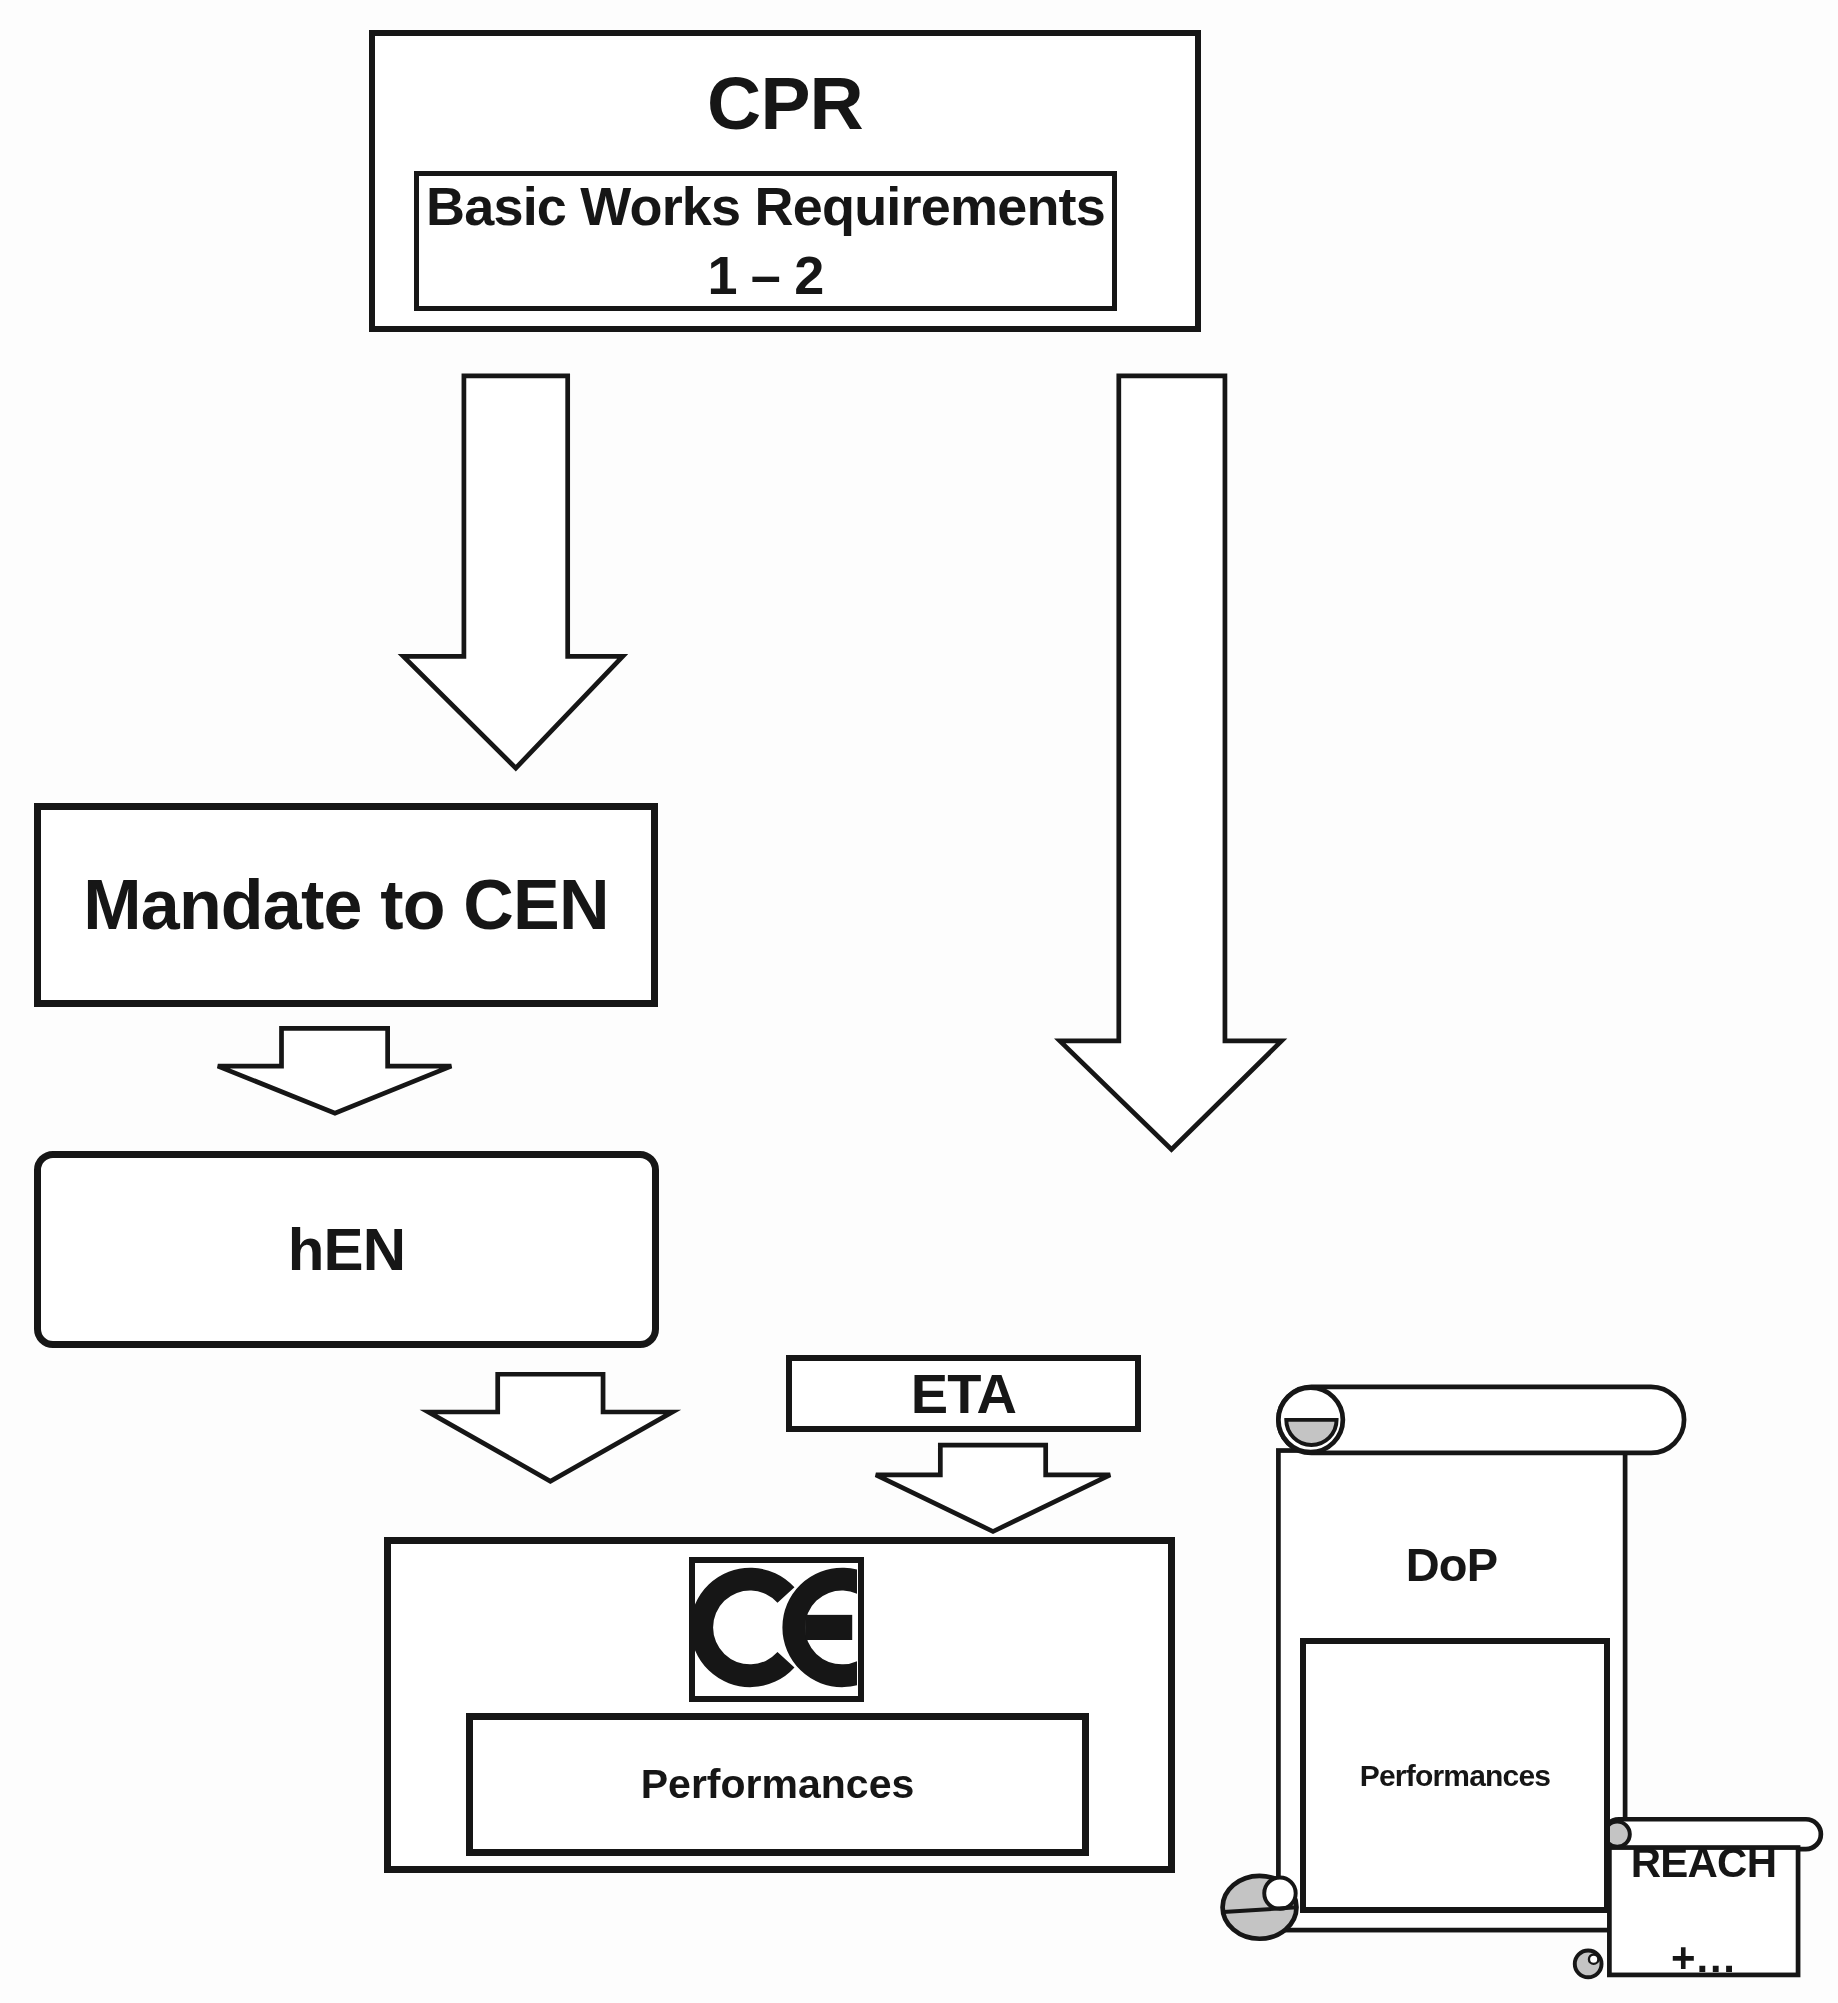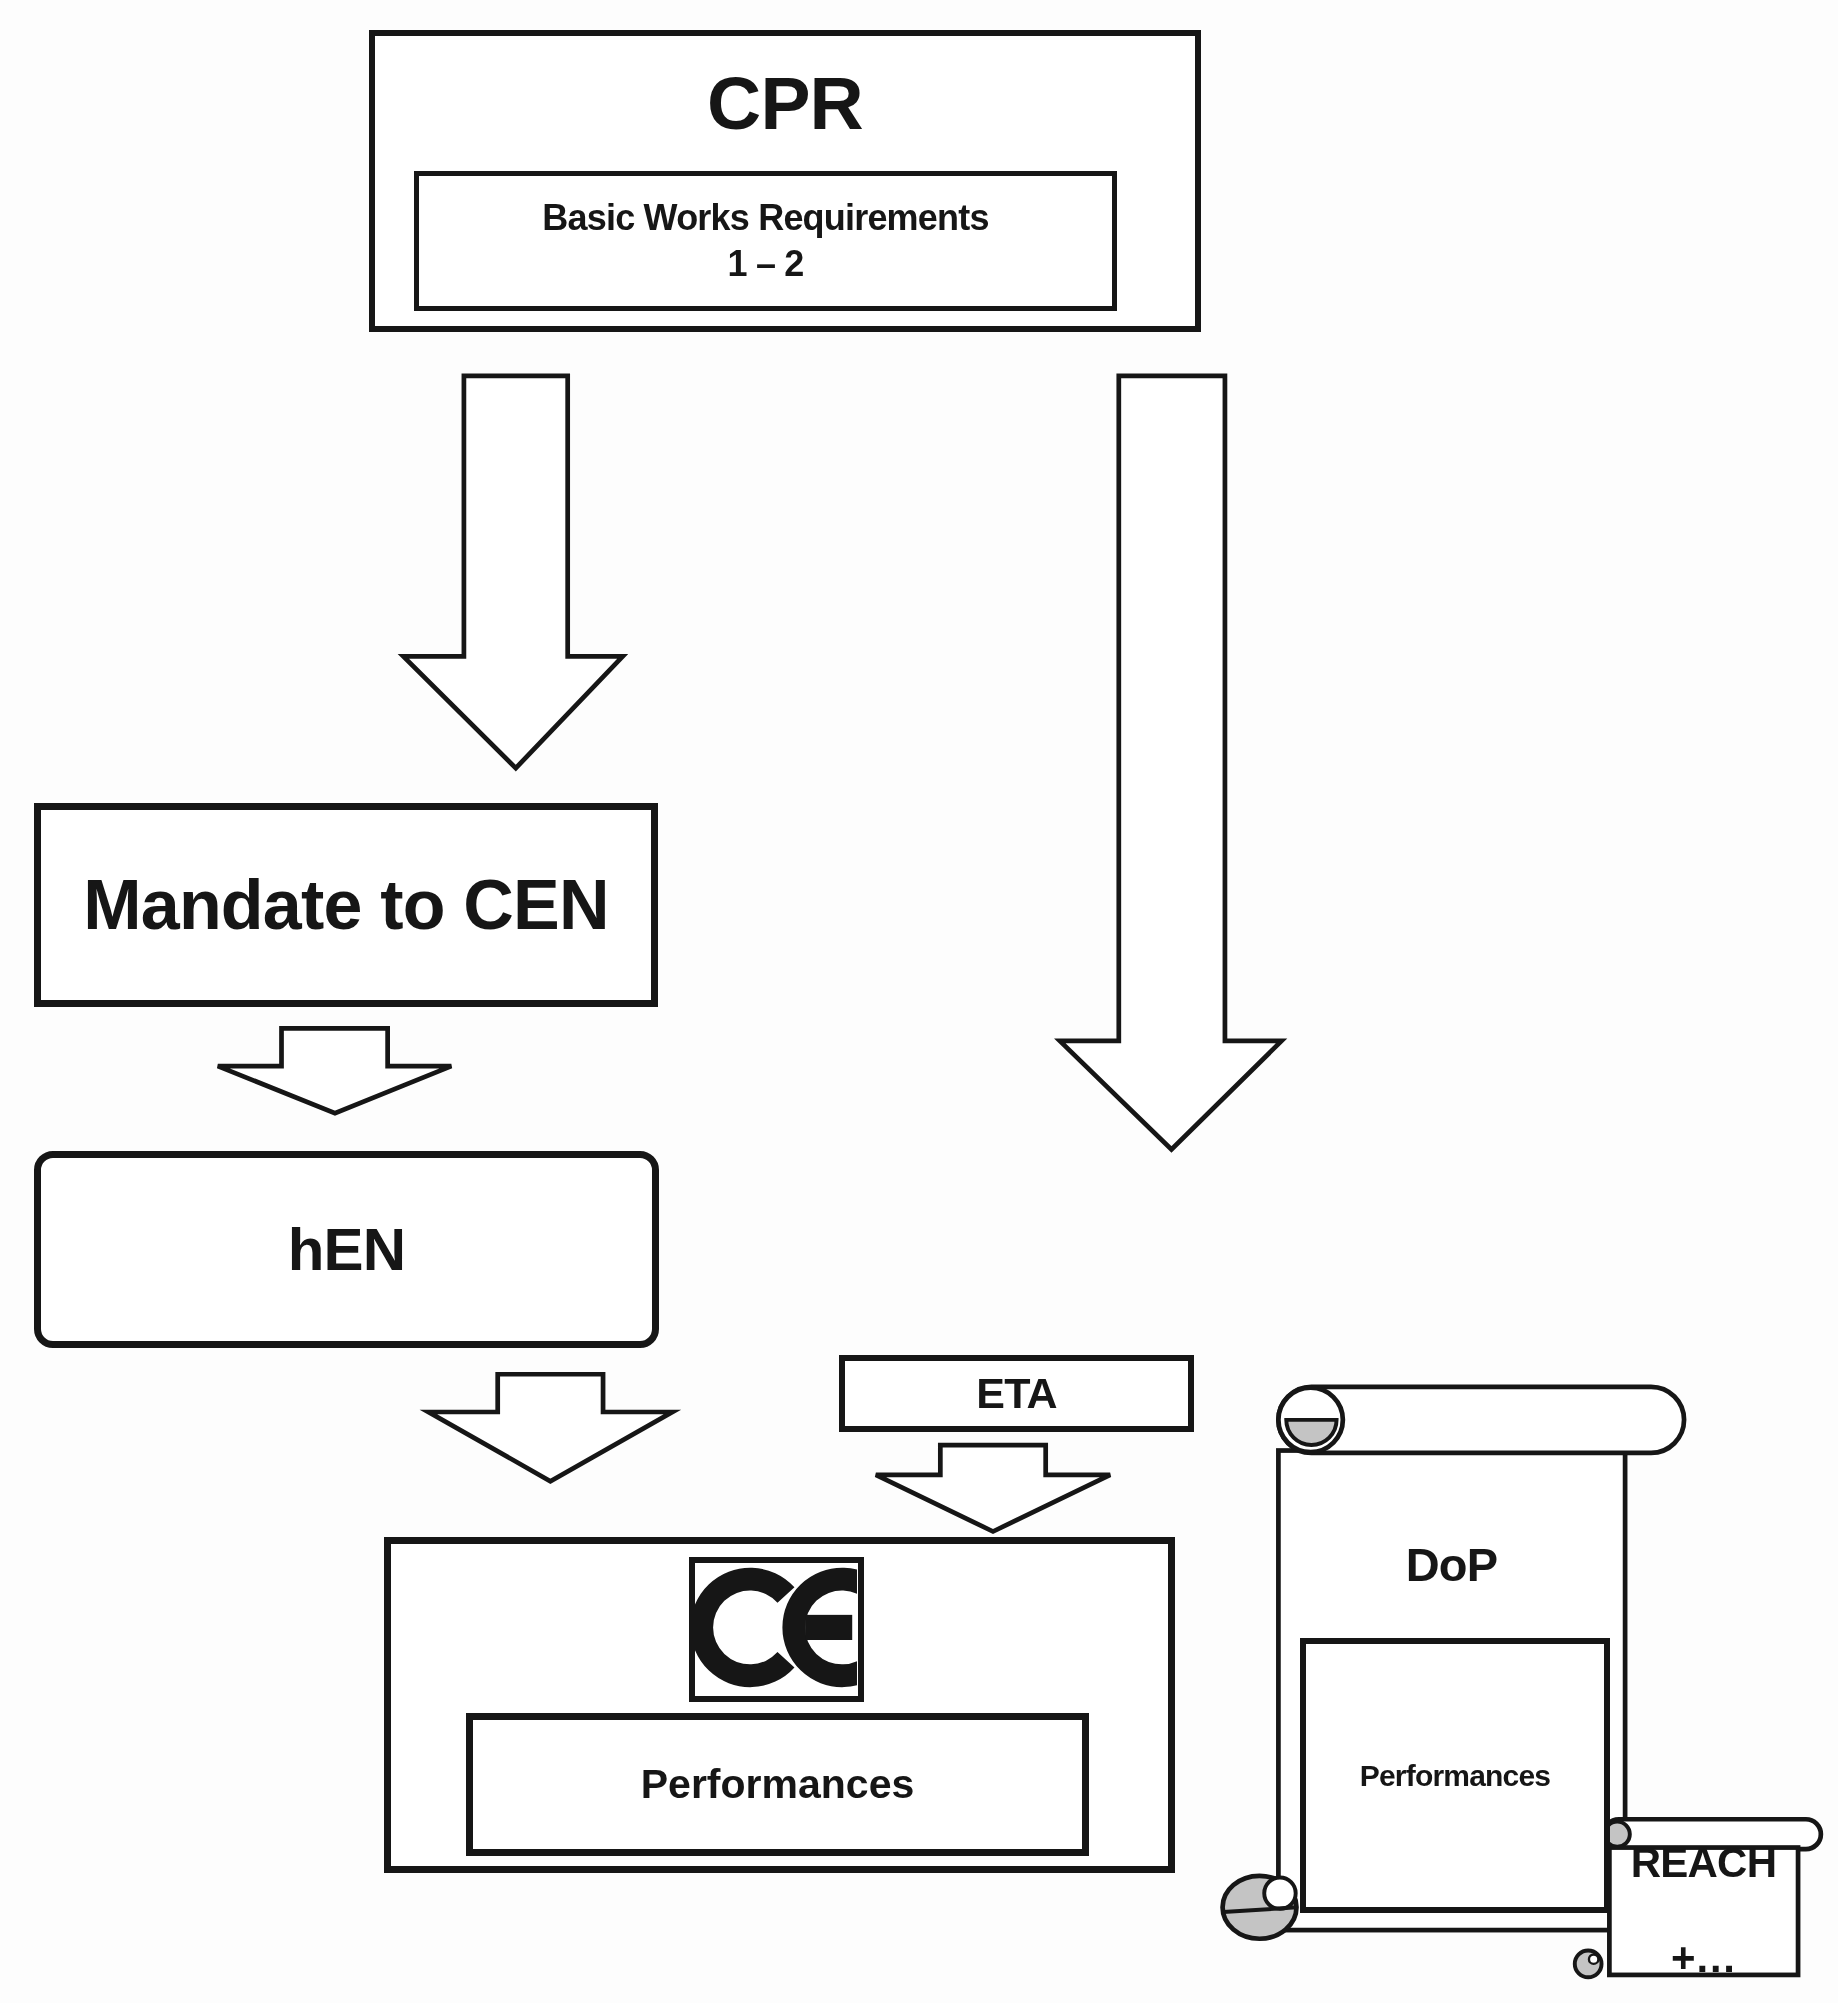--- a/index.html
+++ b/index.html
@@ -34,25 +34,25 @@
   .label{
     position:absolute;
     display:flex;align-items:center;justify-content:center;
     text-align:center;
     z-index:3;
     letter-spacing:-0.8px;
   }
   
   #cpr-box{left:369px;top:30px;width:832px;height:302px;}
   #cpr-title{left:369px;top:44px;width:832px;height:118px;font-size:75px;}
-  #bwr-box{left:414px;top:171px;width:703px;height:140px;border-width:5.5px;font-size:36px;line-height:1.28;letter-spacing:-0.8px;}
+  #bwr-box{left:414px;top:171px;width:703px;height:140px;border-width:5.5px;font-size:54px;line-height:1.28;letter-spacing:-0.8px;}
   #mandate-box{left:34px;top:803px;width:624px;height:204px;border-width:7.9px;font-size:70px;letter-spacing:-0.8px;}
   #hen-box{left:34px;top:1151px;width:625px;height:197px;border-width:7.9px;font-size:60px;letter-spacing:-0.8px;border-radius:19px;}
   #ead-box{left:880px;top:1151px;width:625px;height:206px;border-width:7.9px;font-size:60px;letter-spacing:-0.8px;}
-  #eta-box{left:839px;top:1355px;width:355px;height:77px;border-width:6.3px;font-size:43px;letter-spacing:-0.8px;}
+  #eta-box{left:786px;top:1355px;width:355px;height:77px;border-width:6.3px;font-size:56px;letter-spacing:-0.8px;}
   #ce-box{left:384px;top:1537px;width:791px;height:336px;border-width:7.9px;}
   #ce-logo-box{left:689px;top:1557px;width:175px;height:145px;border-width:6.3px;overflow:hidden;padding:0;}
   #ce-logo-box svg{display:block;}
   #perf-box{left:466px;top:1713px;width:623px;height:143px;border-width:7px;font-size:41px;}
   #dop-label{left:1278px;top:1531px;width:347px;height:66px;font-size:47px;}
   #scroll-perf-box{left:1300px;top:1638px;width:310px;height:275px;border-width:6.3px;font-size:30px;letter-spacing:-0.8px;}
   #reach-label{left:1609px;top:1849px;width:189px;height:124px;font-size:42px;line-height:1.3;flex-direction:column;letter-spacing:-0.8px;gap:40px;}
 </style>
 </head>
 <body>

